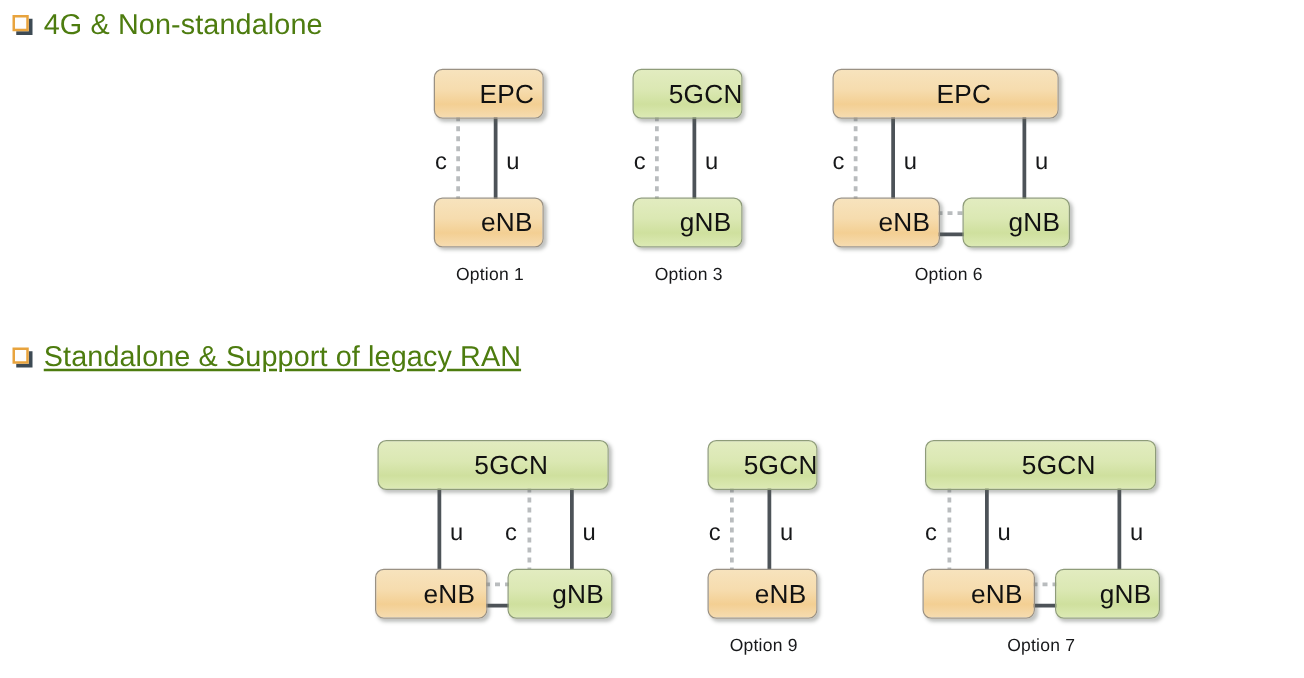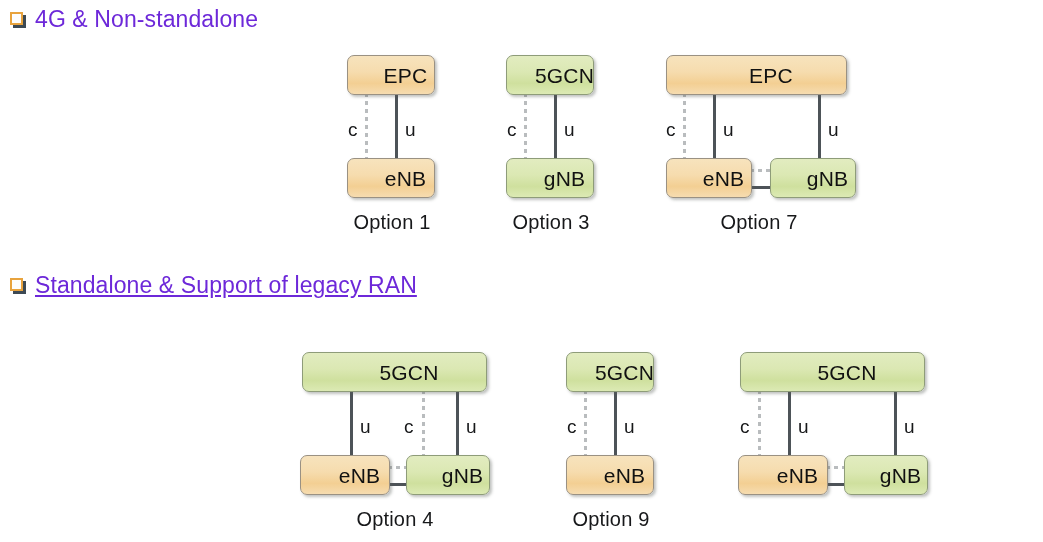--- a/index.html
+++ b/index.html
@@ -17,21 +17,21 @@
   }
 
   
   .section-heading {
     position: absolute;
     display: flex;
     align-items: center;
     gap: 10px;
     font-size: 23px;
     font-weight: 400;
-    color: #6d28d9;
+    color: #4d7c0f;
     white-space: nowrap;
     letter-spacing: 0.1px;
   }
   #heading-1 { left: 10px; top: 6px; }
   #heading-2 { left: 10px; top: 272px; text-decoration: underline; }
 
   .bullet-square {
     position: relative;
     width: 15px;
     height: 15px;
@@ -122,21 +122,21 @@
     font-size: 19px;
     line-height: 1;
     color: #17181a;
     z-index: 2;
     white-space: nowrap;
   }
 
   
   .option-caption {
     position: absolute;
-    font-size: 20px;
+    font-size: 14px;
     line-height: 1;
     color: #17181a;
     text-align: center;
     white-space: nowrap;
     letter-spacing: 0.2px;
   }
 </style>
 </head>
 <body>
 
@@ -202,21 +202,21 @@
     <span>eNB</span>
   </div>
 
   <div class="line-dashed-h" style="left:84px; top:114px; width:22px; height:3px;"></div>
   <div class="line-solid" style="left:84px; top:131px; width:22px; height:3px;"></div>
 
   <div class="node green" style="left:104px; top:103px; width:86px; height:40px;">
     <span>gNB</span>
   </div>
 
-  <div class="option-caption" style="left:0px; top:157px; width:186px;">Option 7</div>
+  <div class="option-caption" style="left:0px; top:157px; width:186px;">Option 6</div>
 </div>
 
 <div class="section-heading" id="heading-2">
   <span class="bullet-square"></span>
   <span>Standalone &amp; Support of legacy RAN</span>
 </div>
 
 <div class="diagram" id="diag-4" style="left:300px; top:352px; width:190px; height:180px;">
 
   <div class="node green" style="left:2px; top:0px; width:185px; height:40px;">
@@ -236,21 +236,20 @@
     <span>eNB</span>
   </div>
 
   <div class="line-dashed-h" style="left:88px; top:114px; width:20px; height:3px;"></div>
   <div class="line-solid" style="left:88px; top:131px; width:20px; height:3px;"></div>
 
   <div class="node green" style="left:106px; top:103px; width:84px; height:40px;">
     <span>gNB</span>
   </div>
 
-  <div class="option-caption" style="left:0px; top:157px; width:190px;">Option 4</div>
 </div>
 
 <div class="diagram" id="diag-5" style="left:563px; top:352px; width:96px; height:180px;">
 
   <div class="node green" style="left:3px; top:0px; width:88px; height:40px;">
     <span>5GCN</span>
   </div>
 
   <div class="line-dashed-v" style="left:21px; top:38px; width:3px; height:68px;"></div>
   <div class="line-solid" style="left:51px; top:38px; width:3px; height:68px;"></div>
@@ -284,13 +283,14 @@
     <span>eNB</span>
   </div>
 
   <div class="line-dashed-h" style="left:88px; top:114px; width:20px; height:3px;"></div>
   <div class="line-solid" style="left:88px; top:131px; width:20px; height:3px;"></div>
 
   <div class="node green" style="left:106px; top:103px; width:84px; height:40px;">
     <span>gNB</span>
   </div>
 
+  <div class="option-caption" style="left:0px; top:157px; width:190px;">Option 7</div>
 </div>
 
 </body></html>

